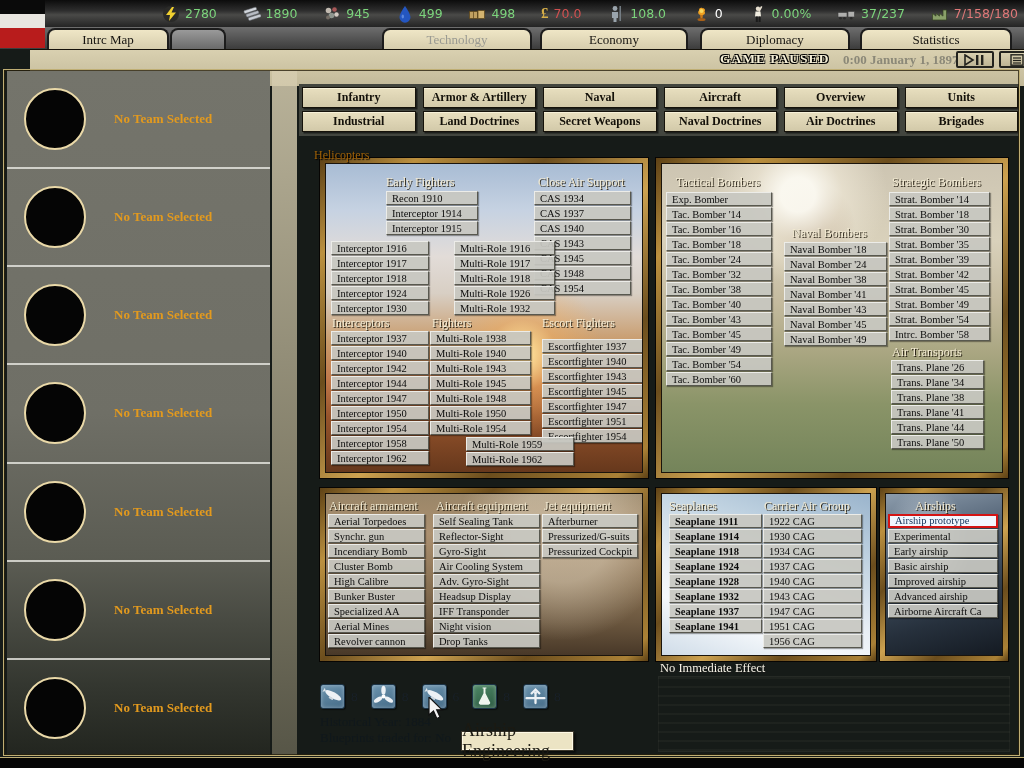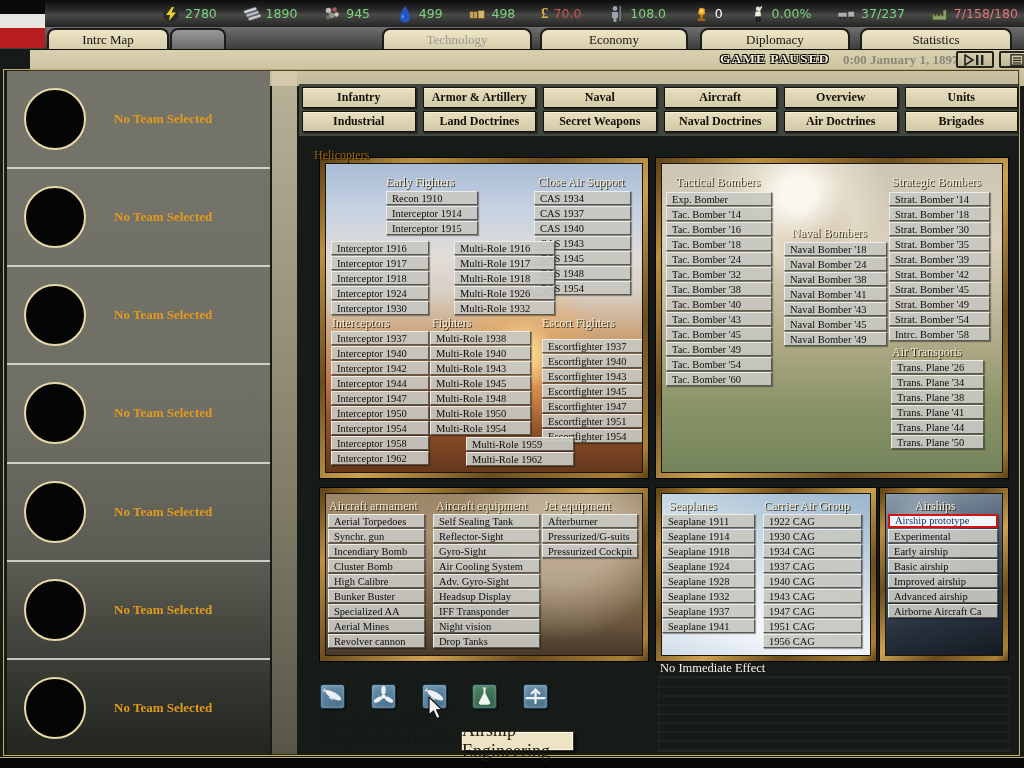--- a/index.html
+++ b/index.html
@@ -471,21 +471,21 @@
           <div class="titem">Afterburner</div>
           <div class="titem">Pressurized/G-suits</div>
           <div class="titem">Pressurized Cockpit</div>
         </div>
     </div>
   </div>
 
   <div class="frame" id="panel-sea">
     <div class="frame-inner">
       <div class="col-header" style="left:7px; top:5px;">Seaplanes</div>
-      <div class="col" style="left:0; top:20px; width:93px;">
+      <div class="col" style="left:7px; top:20px; width:93px;font-weight:bold;">
           <div class="titem">Seaplane 1911</div>
           <div class="titem">Seaplane 1914</div>
           <div class="titem">Seaplane 1918</div>
           <div class="titem">Seaplane 1924</div>
           <div class="titem">Seaplane 1928</div>
           <div class="titem">Seaplane 1932</div>
           <div class="titem">Seaplane 1937</div>
           <div class="titem">Seaplane 1941</div>
         </div>
       <div class="col-header" style="left:102px; top:5px;">Carrier Air Group</div>

